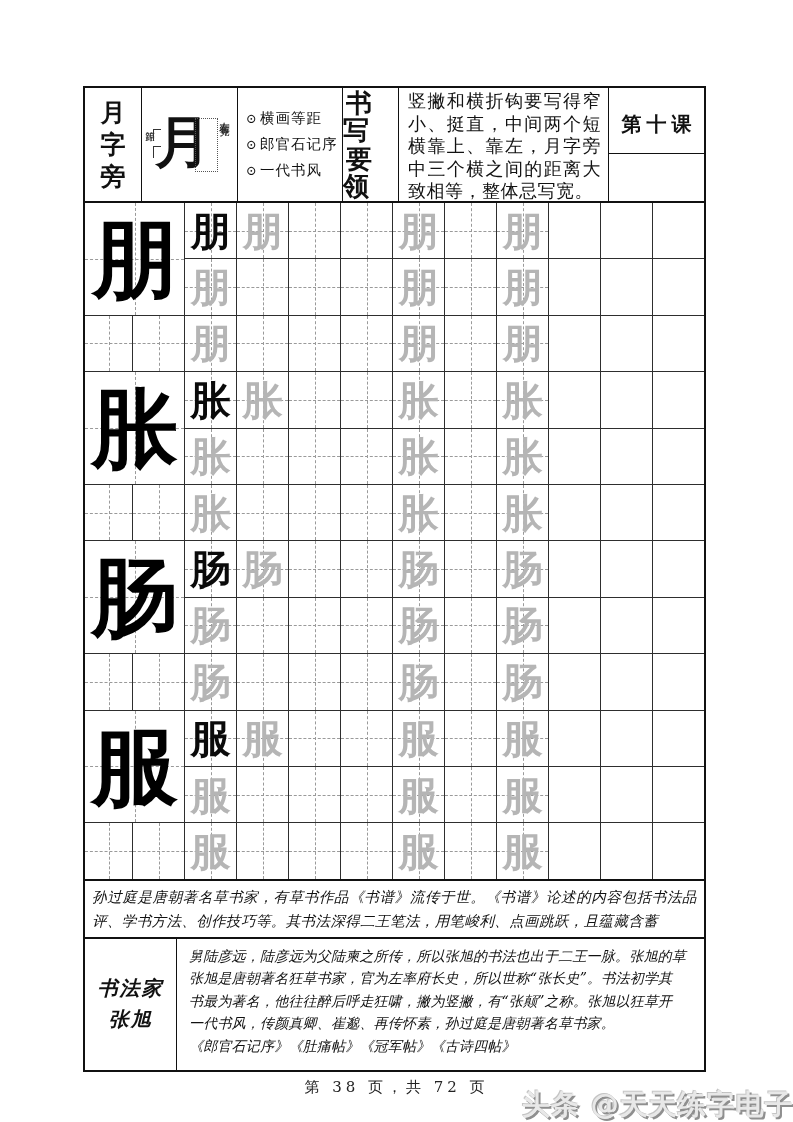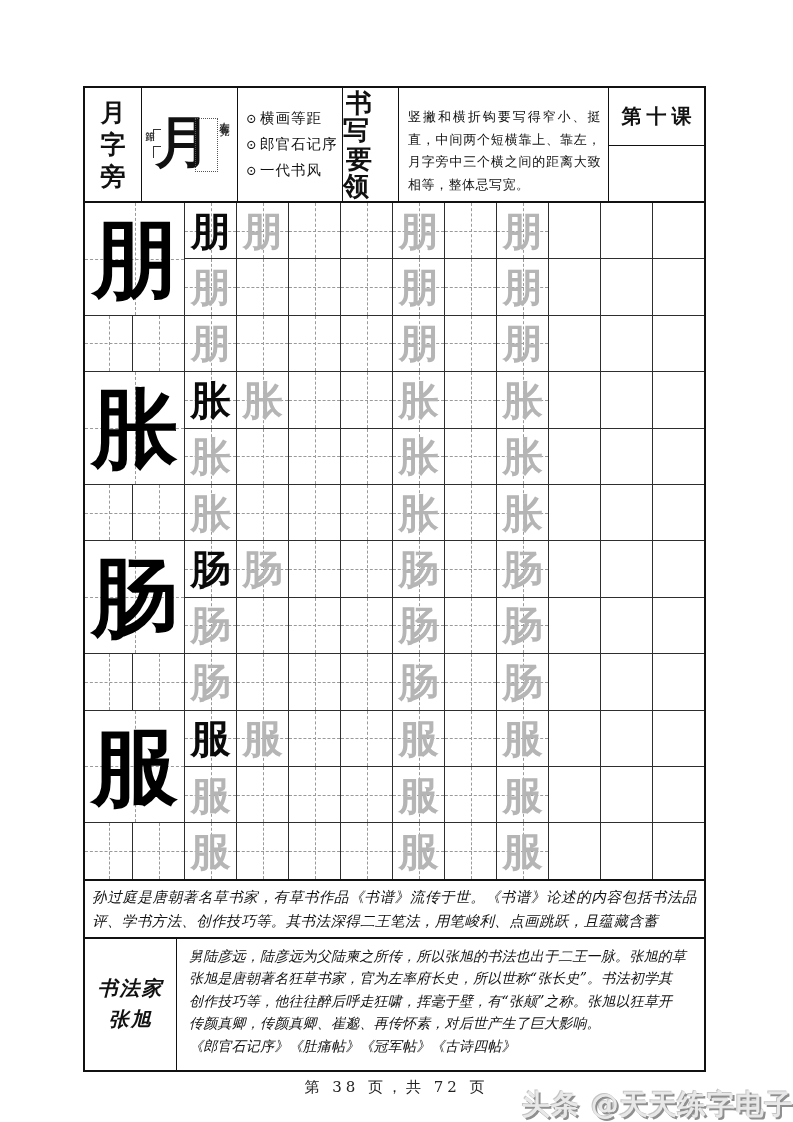--- a/index.html
+++ b/index.html
@@ -8,38 +8,38 @@
     font-family:"DejaVu Serif","Liberation Serif",serif;color:#111;
     overflow:hidden;
   }
   .sheet{
     position:absolute;left:83px;top:86px;width:623px;
     border:2px solid #111;box-sizing:border-box;background:#fff;
   }
   
   .header{display:flex;height:113px;border-bottom:2px solid #111;}
   .h-cell{border-right:1px solid #111;box-sizing:border-box;position:relative;}
-  .h-cell:last-child{border-right:none;}
+  .h-cell:last-child{border-right:none;margin-top:8px;}
   .radical-col{width:57px;display:flex;flex-direction:column;align-items:center;justify-content:center;gap:5px;}
   .radical-col span{font-size:25px;font-weight:bold;line-height:27px;}
   .example-col{width:96px;}
   .example-char{position:absolute;left:13px;top:22px;font-size:56px;line-height:62px;font-weight:bold;}
   .dotted-box{position:absolute;left:53px;top:30px;width:21px;height:52px;border:1px dotted #555;}
   .v-label{writing-mode:vertical-rl;text-orientation:upright;font-size:10.5px;letter-spacing:1px;color:#222;position:absolute;}
   .width-label{left:76px;top:26px;}
   .gap-label{left:1px;top:36px;font-size:9.5px;}
   .bracket{position:absolute;width:7px;height:11px;border-left:1px solid #333;border-top:1px solid #333;}
   .b1{left:11px;top:41px;}
   .b2{left:11px;top:58px;}
   .tips-col{width:105px;display:flex;flex-direction:column;justify-content:center;gap:7px;padding-left:8px;}
   .tip-row{font-size:14.5px;letter-spacing:1px;white-space:nowrap;}
   .tip-row .bullet{margin-right:2px;font-size:13px;}
   .essentials-title{width:56px;display:flex;flex-direction:column;align-items:center;justify-content:center;gap:2px;}
   .essentials-title div{font-size:26px;font-weight:900;letter-spacing:3px;line-height:27px;text-indent:3px;}
-  .essentials-text{width:210px;font-size:13px;line-height:22.5px;padding:18px 7px 0 9px;letter-spacing:0.5px;text-align:justify;}
+  .essentials-text{width:210px;font-size:18px;line-height:22.5px;padding:2px 7px 0 9px;letter-spacing:0.5px;text-align:justify;}
   .lesson-col{flex:1;display:flex;flex-direction:column;}
   .lesson-title{height:58px;border-bottom:1px solid #111;display:flex;align-items:center;justify-content:center;
     font-size:20px;font-weight:bold;letter-spacing:5px;text-indent:5px;box-sizing:border-box;}
   .evaluation{flex:1;display:flex;align-items:center;padding-left:5px;font-size:17px;font-weight:bold;}
   .eval-line{display:inline-block;width:57px;height:15px;border-bottom:1.5px solid #111;margin-left:2px;}
   
   .block{
     display:grid;grid-template-columns:47px 51px repeat(10,51px);
     grid-template-rows:repeat(3,55.4px);gap:1px;background:#2e2e2e;
     border-bottom:1px solid #2e2e2e;
@@ -351,21 +351,21 @@
   <div class="intro-note">孙过庭是唐朝著名草书家，有草书作品《书谱》流传于世。《书谱》论述的内容包括书法品评、学书方法、创作技巧等。其书法深得二王笔法，用笔峻利、点画跳跃，且蕴藏含蓄</div>
 
   <div class="calligrapher">
     <div class="calli-label">
       <div>书法家</div>
       <div>张旭</div>
     </div>
     <div class="calli-text">
       <div>舅陆彦远，陆彦远为父陆柬之所传，所以张旭的书法也出于二王一脉。张旭的草</div>
       <div>张旭是唐朝著名狂草书家，官为左率府长史，所以世称“张长史”。书法初学其</div>
-      <div>创作技巧等，他往往醉后呼走狂啸，挥毫于壁，有“张颠”之称。张旭以狂草开</div>
-      <div>传颜真卿，传颜真卿、崔邈、再传怀素，对后世产生了巨大影响。</div>
+      <div>书最为著名，他往往醉后呼走狂啸，撇为竖撇，有“张颠”之称。张旭以狂草开</div>
+      <div>一代书风，传颜真卿、崔邈、再传怀素，孙过庭是唐朝著名草书家。</div>
       <div>《郎官石记序》《肚痛帖》《冠军帖》《古诗四帖》</div>
     </div>
   </div>
 </div>
 
 <div class="page-footer">第 38 页，共 72 页</div>
 <div class="watermark">头条 @天天练字电子字帖库</div>
 
 </body></html>

